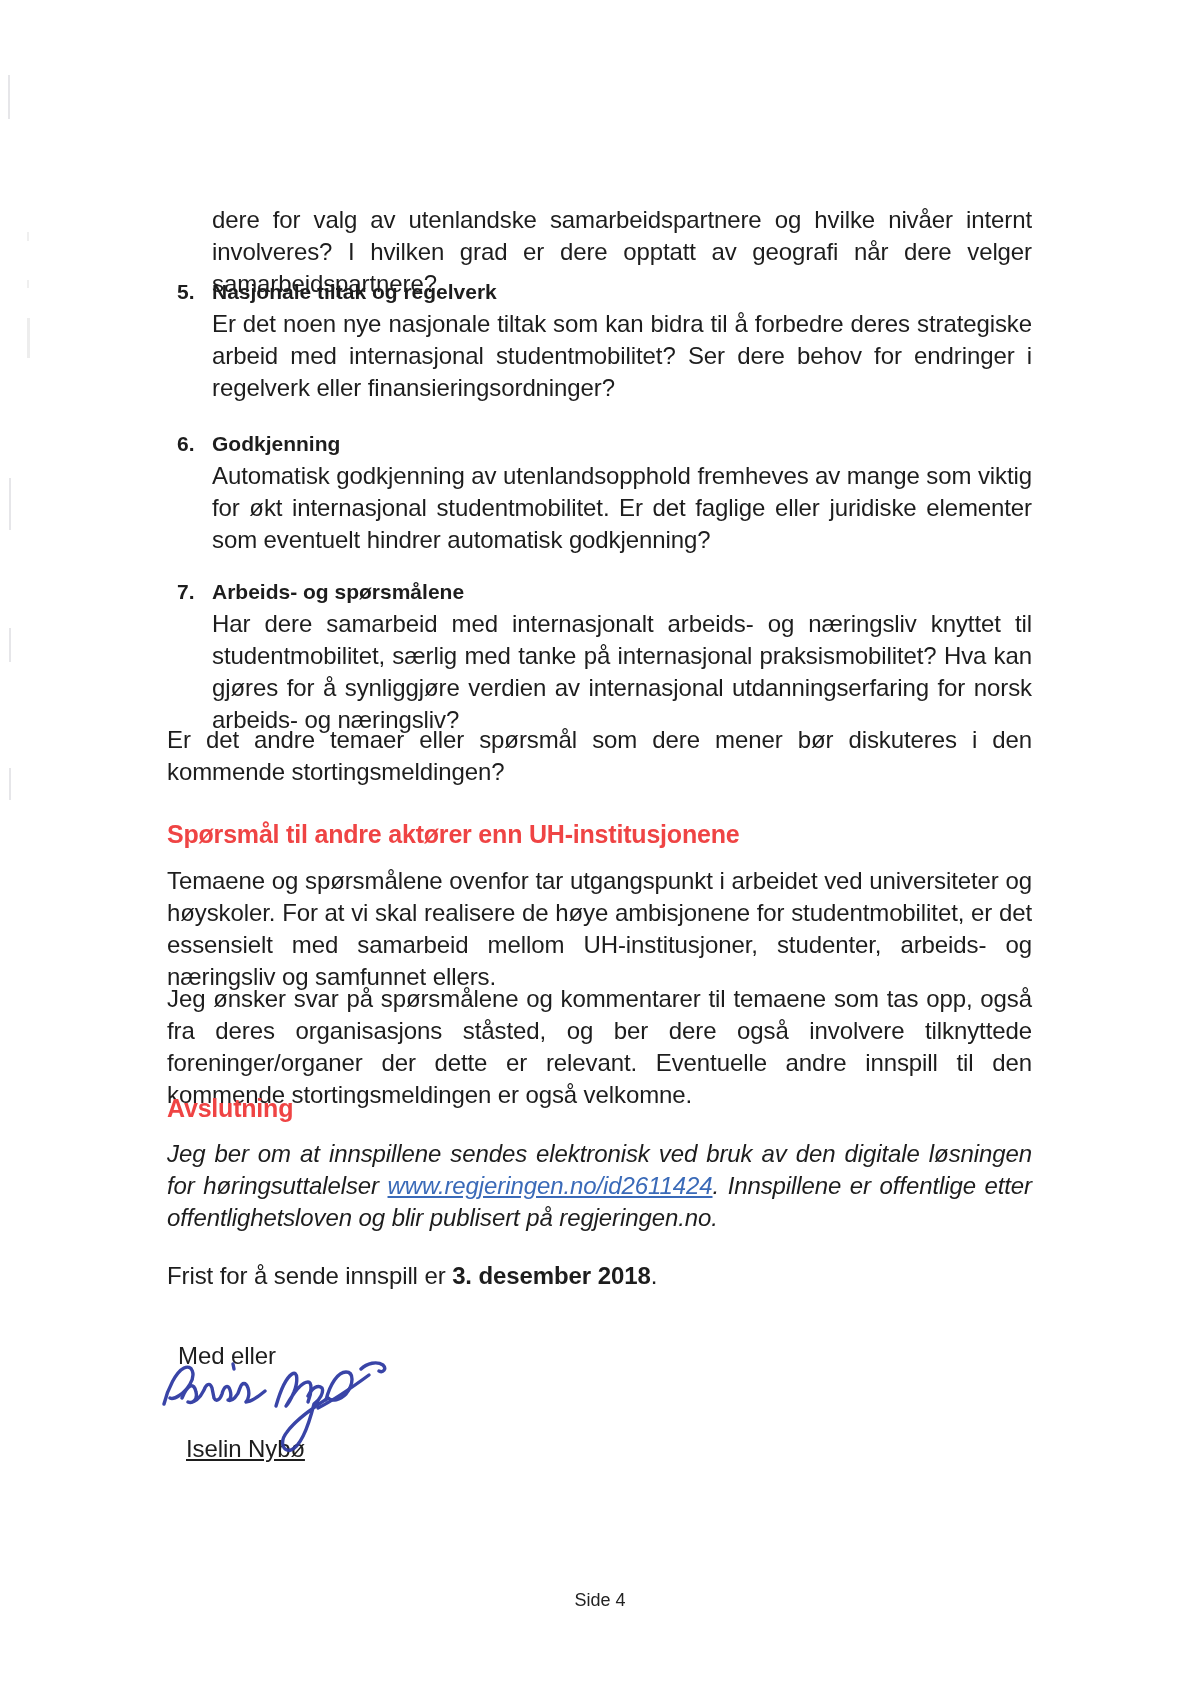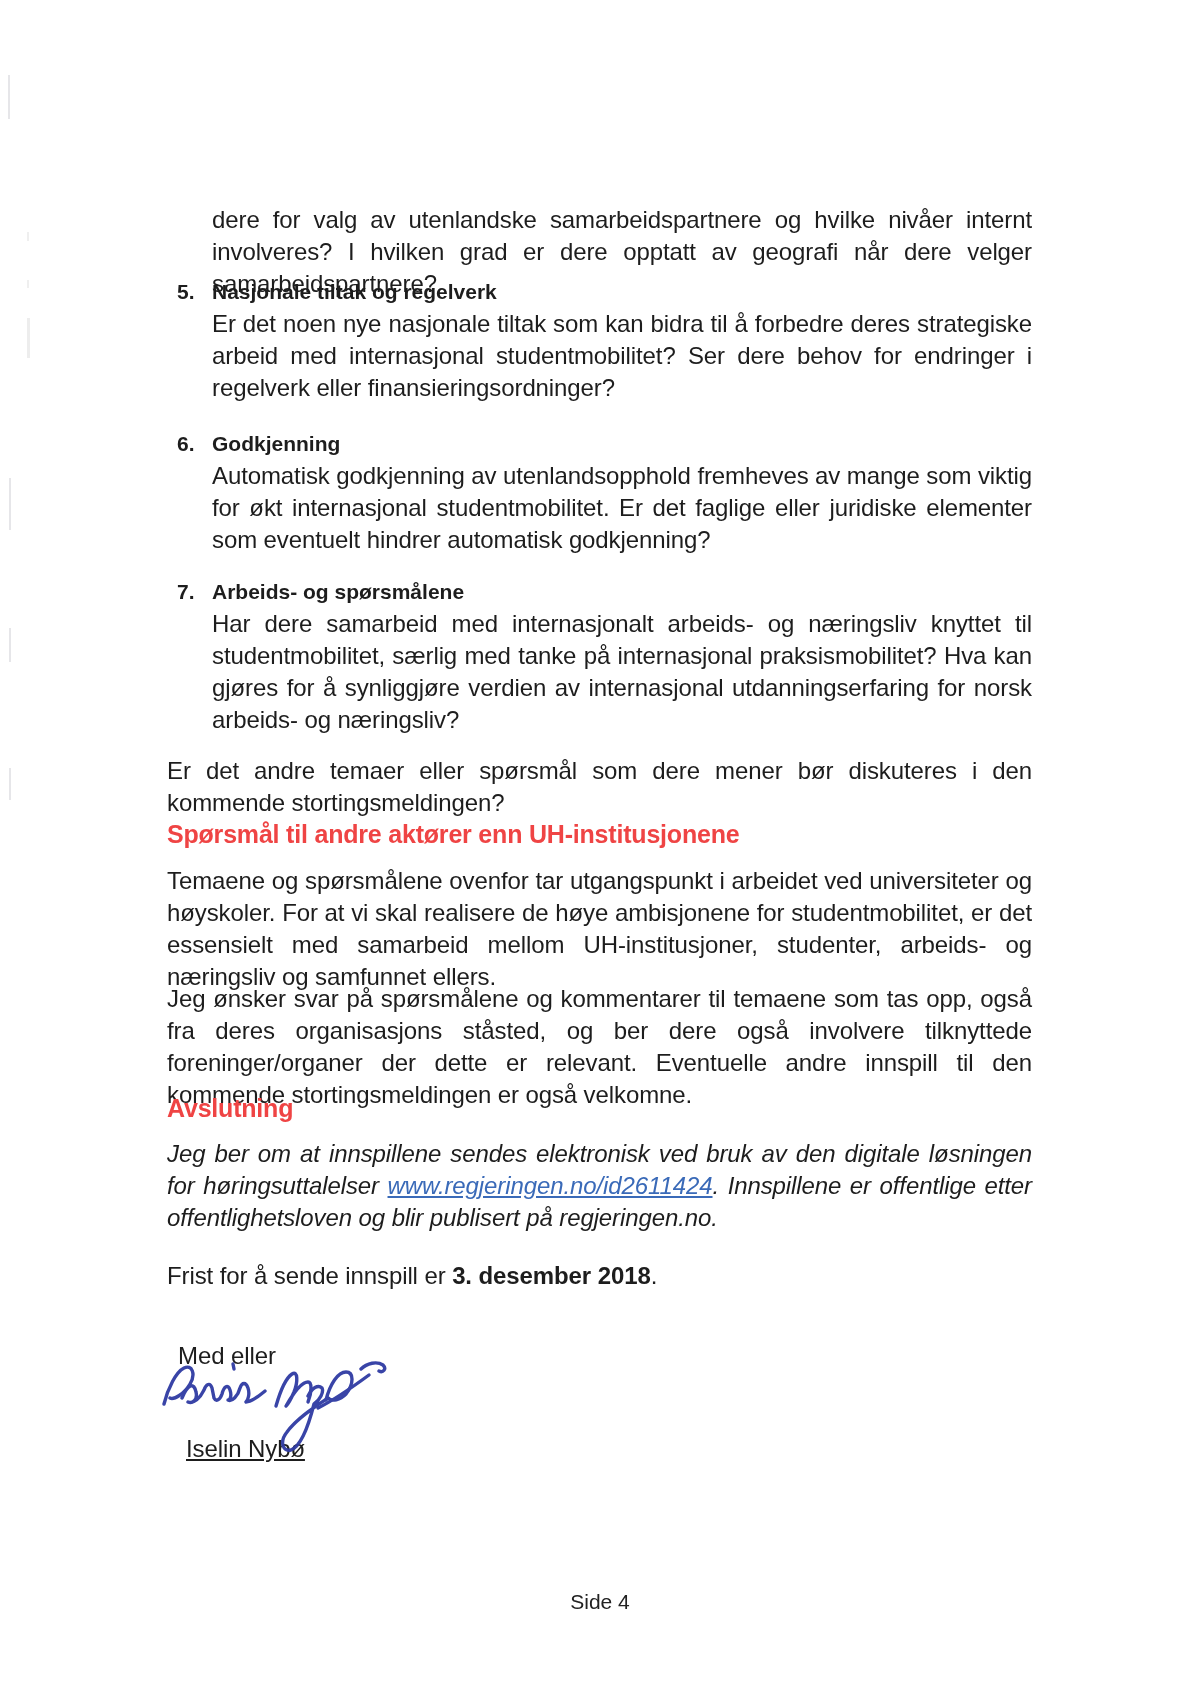--- a/index.html
+++ b/index.html
@@ -35,21 +35,21 @@
   .li-head {
     display: flex;
     font-size: 21px; line-height: 32px;
     font-weight: bold;
   }
   .li-num { width: 35px; flex: 0 0 35px; }
   .li-body { margin-left: 35px; }
 
   
   .p-full { left: 167px; width: 865px; }
-  .p-closing-q { top: 731px; }
+  .p-closing-q { top: 700px; }
   .p-actors-1 { top: 841px; }
   .p-actors-2 { top: 959px; }
   .p-conclusion { top: 1114px; font-style: italic; }
 
   .section-heading {
     left: 167px;
     font-size: 25px;
     font-weight: bold;
     line-height: 30px;
     color: #ef4444;
@@ -73,21 +73,21 @@
     position: absolute;
     top: 1352px; left: 158px;
     width: 235px; height: 115px;
     pointer-events: none;
   }
 
   .footer {
     position: absolute;
     top: 1590px; left: 0; width: 100%;
     text-align: center;
-    font-size: 21px;
+    font-size: 18px;
     color: #222;
   }
 
   
   .scan-mark { position: absolute; background: #e6e6e9; }
   .sm-1 { left: 8px;  top: 75px;  width: 2px; height: 44px; }
   .sm-2 { left: 27px; top: 232px; width: 2px; height: 9px; background:#efefef; }
   .sm-3 { left: 27px; top: 280px; width: 2px; height: 8px; background:#efefef; }
   .sm-4 { left: 27px; top: 318px; width: 3px; height: 40px; background:#ededed; }
   .sm-5 { left: 9px;  top: 478px; width: 2px; height: 52px; }

